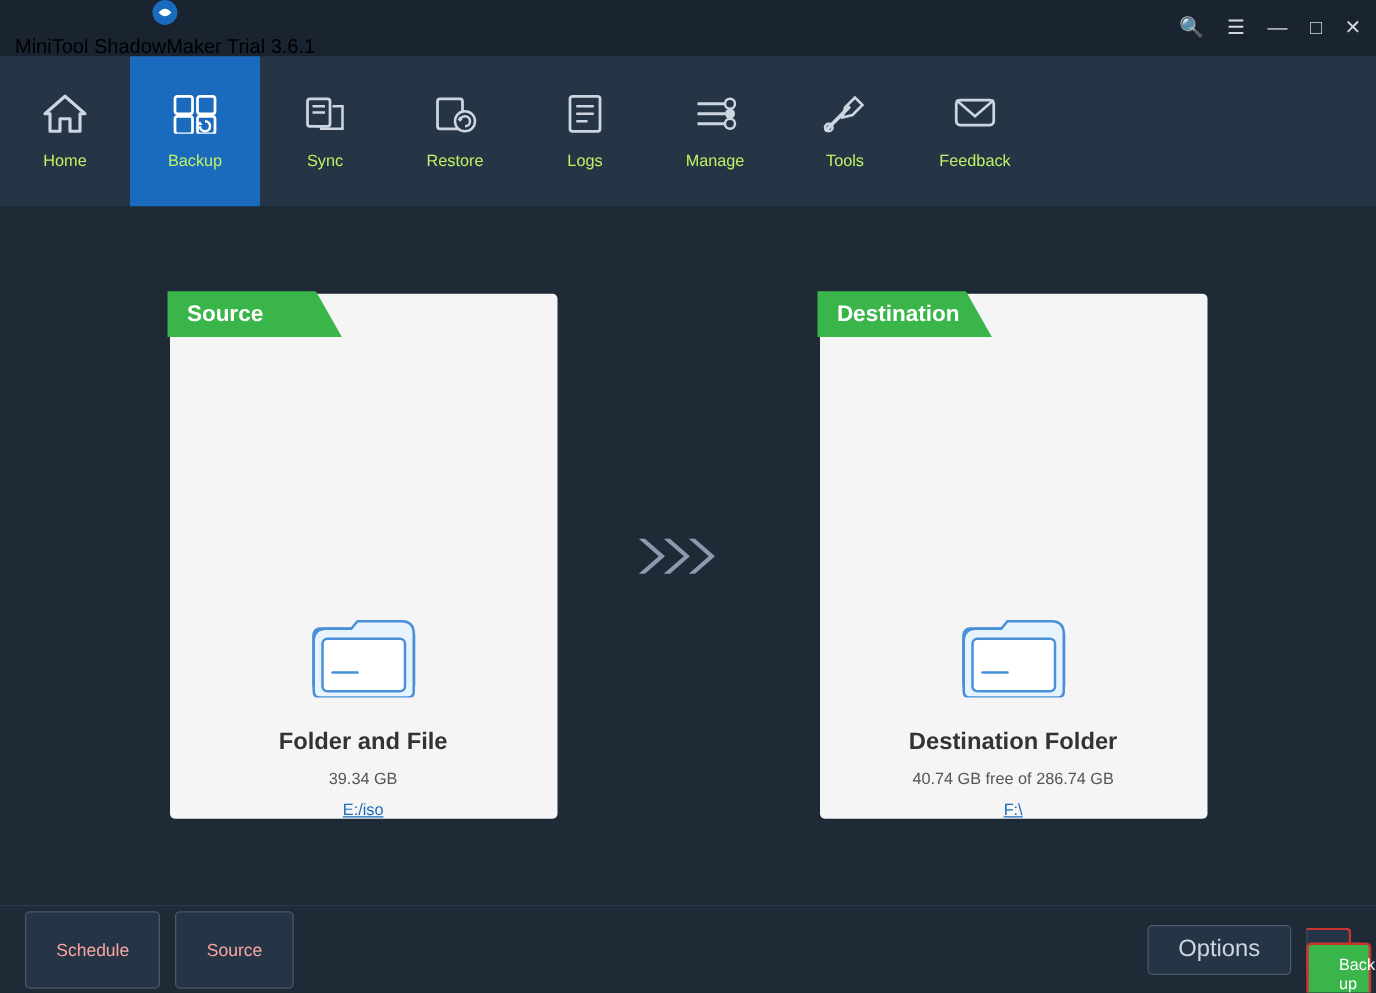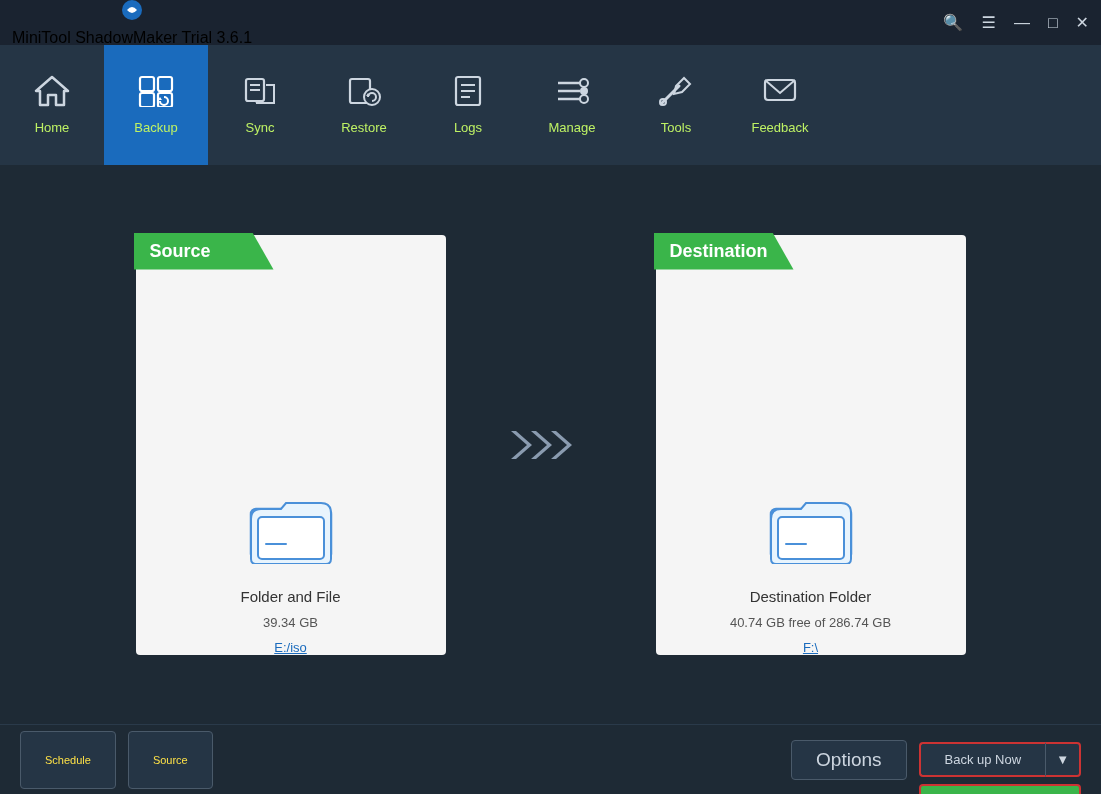--- a/index.html
+++ b/index.html
@@ -105,22 +105,22 @@
       clip-path: polygon(0 0, 85% 0, 100% 100%, 0 100%);
       min-width: 140px;
     }
     .panel-label.destination {
       background: #3ab54a;
     }
     .panel-icon {
       margin-bottom: 10px;
     }
     .panel-title {
-      font-size: 15px;
-      font-weight: normal;
+      font-size: 19px;
+      font-weight: bold;
       color: #333;
     }
     .panel-size {
       font-size: 13px;
       color: #555;
     }
     .panel-path {
       font-size: 13px;
       color: #1a6bbd;
       text-decoration: underline;
@@ -150,25 +150,25 @@
       padding: 0 20px;
       justify-content: space-between;
       border-top: 1px solid #2a3a4a;
     }
     #bottom-left {
       display: flex;
       gap: 12px;
     }
     .btn-outline {
       background: #253545;
-      color: #fde047;
+      color: #fca5a5;
       border: 1px solid #4a5a6a;
       border-radius: 4px;
       padding: 22px 24px;
-      font-size: 11px;
+      font-size: 14px;
       cursor: pointer;
     }
     #bottom-right {
       display: flex;
       align-items: center;
       position: relative;
     }
     #options-btn {
       background: #253545;
       color: #cdd6e0;
@@ -385,18 +385,17 @@
 </div>
 
 <div id="bottom-bar">
   <div id="bottom-left">
     <button class="btn-outline">Schedule</button>
     <button class="btn-outline">Source</button>
   </div>
   <div id="bottom-right">
     <button id="options-btn">Options</button>
     <div id="backup-now-group">
-      <button id="backup-now-btn">Back up Now</button>
       <button id="backup-now-dropdown">▼</button>
       <button id="backup-later-btn">Back up Later</button>
     </div>
   </div>
 </div>
 
 </body></html>

